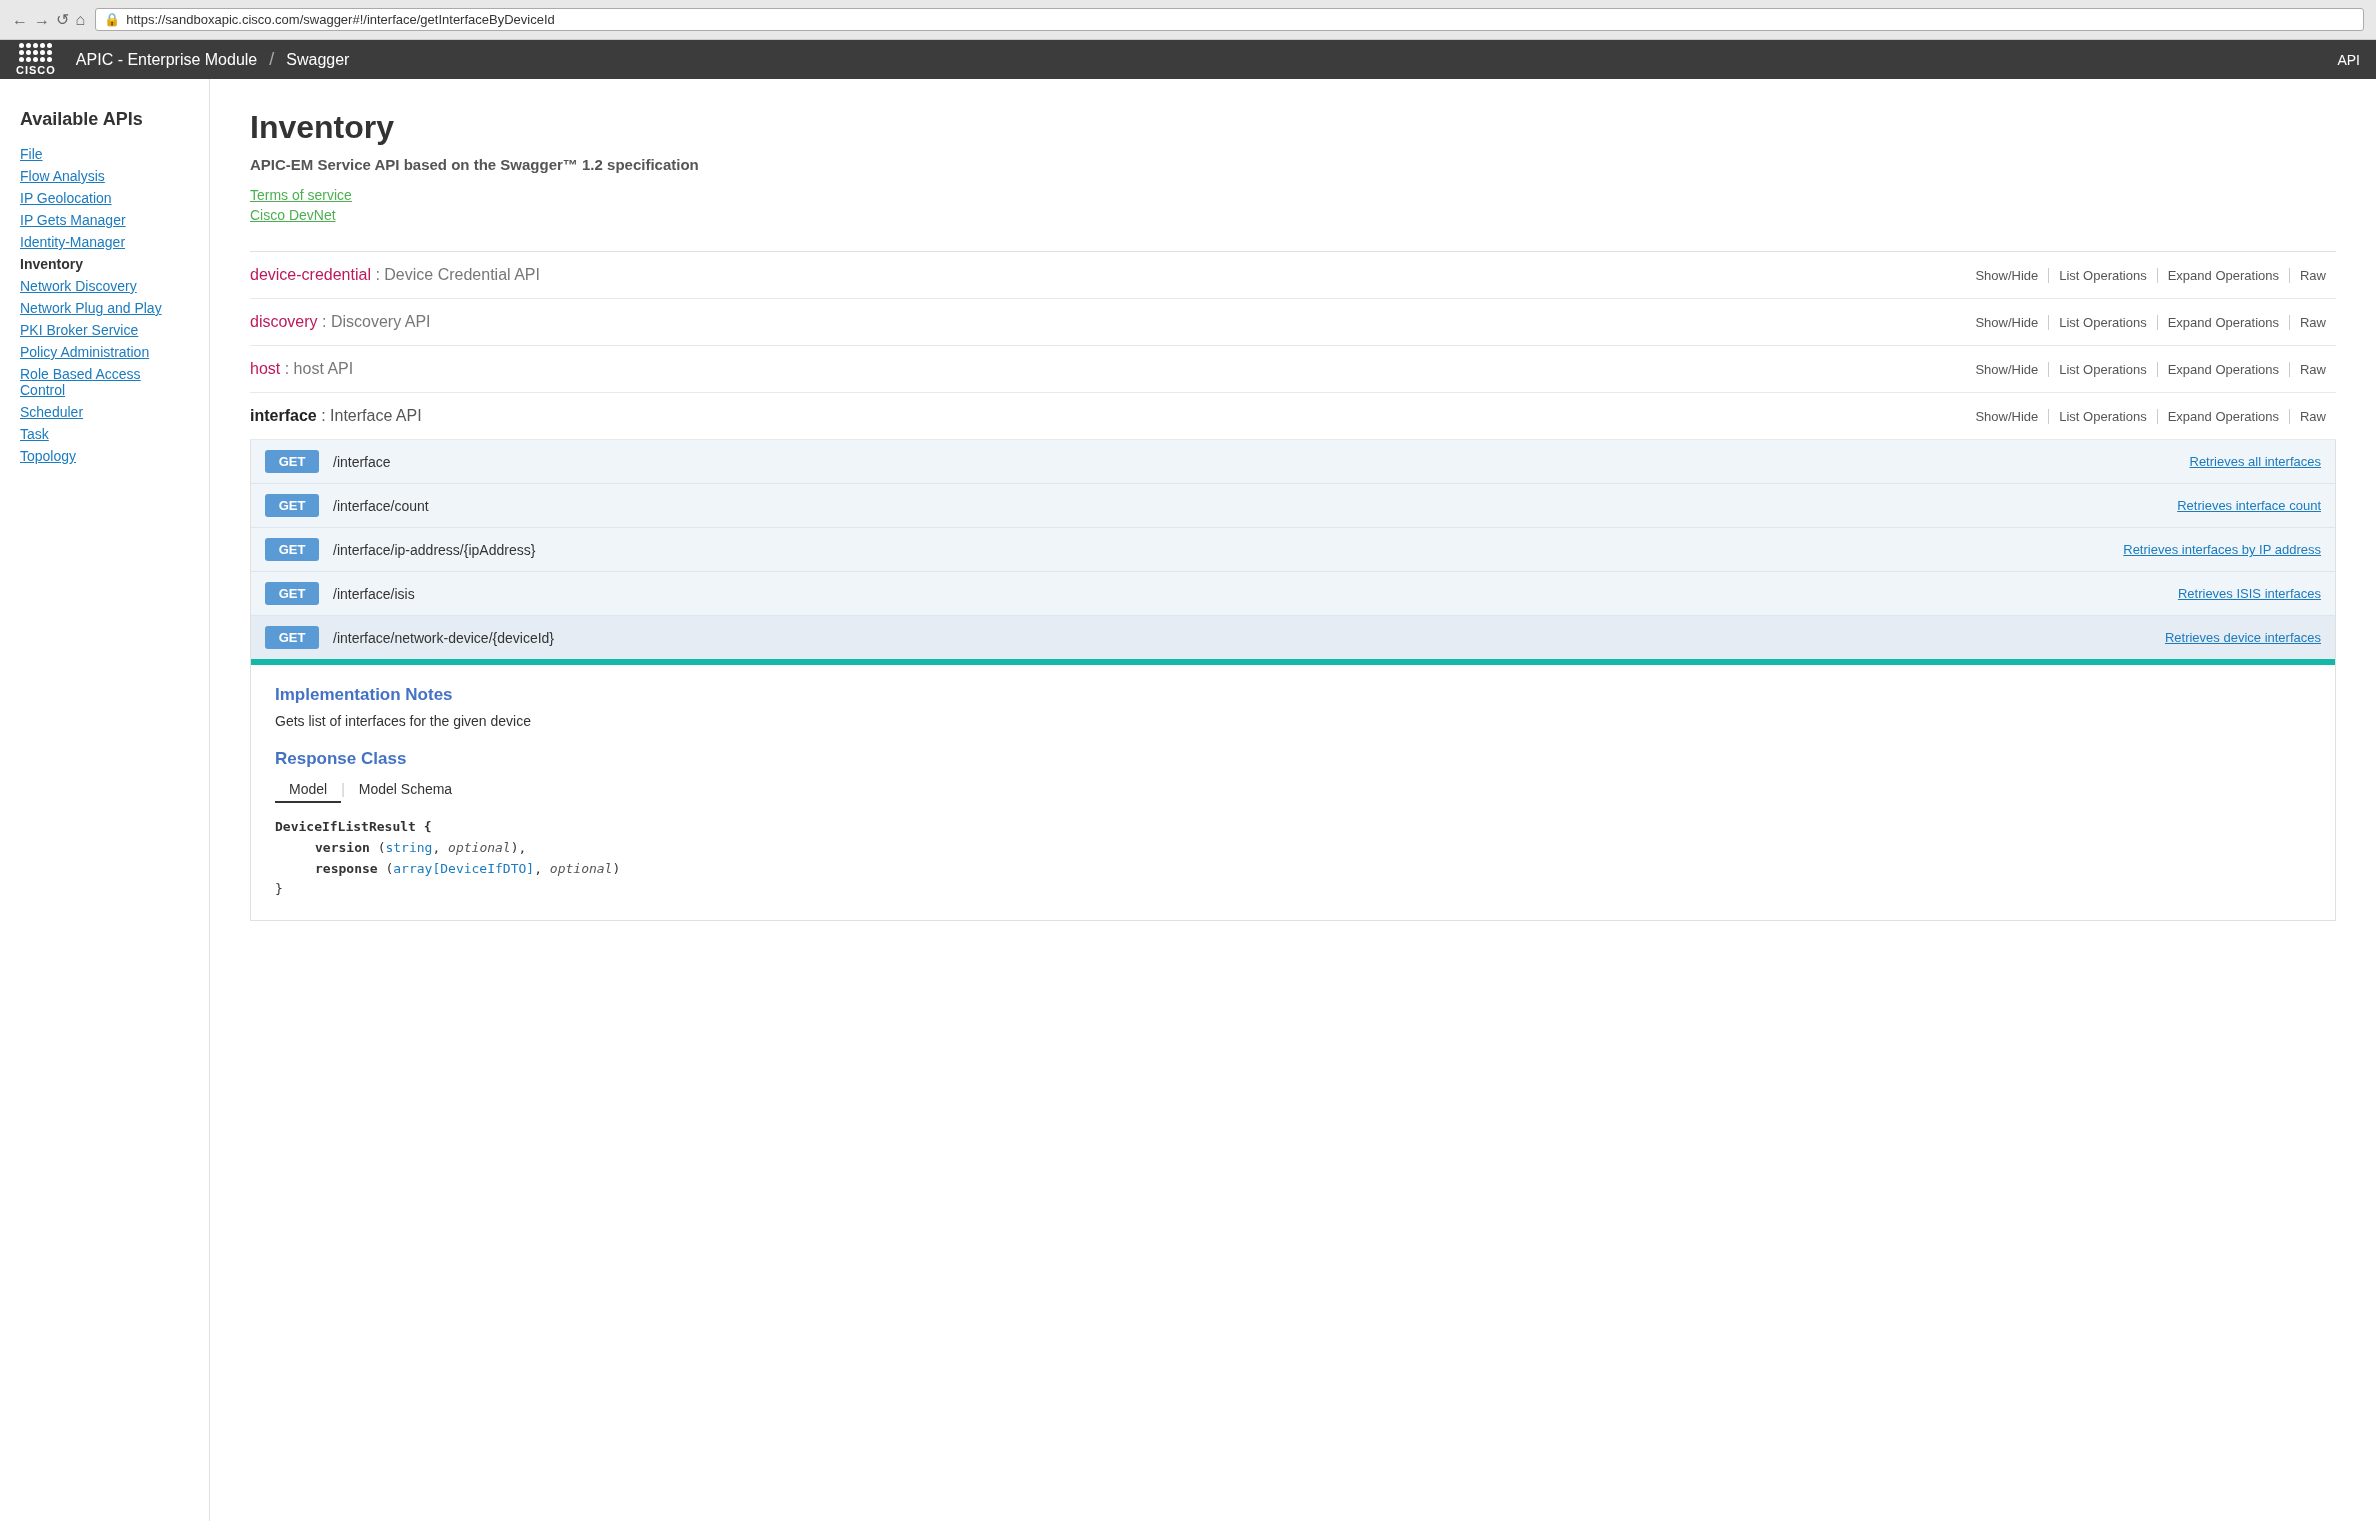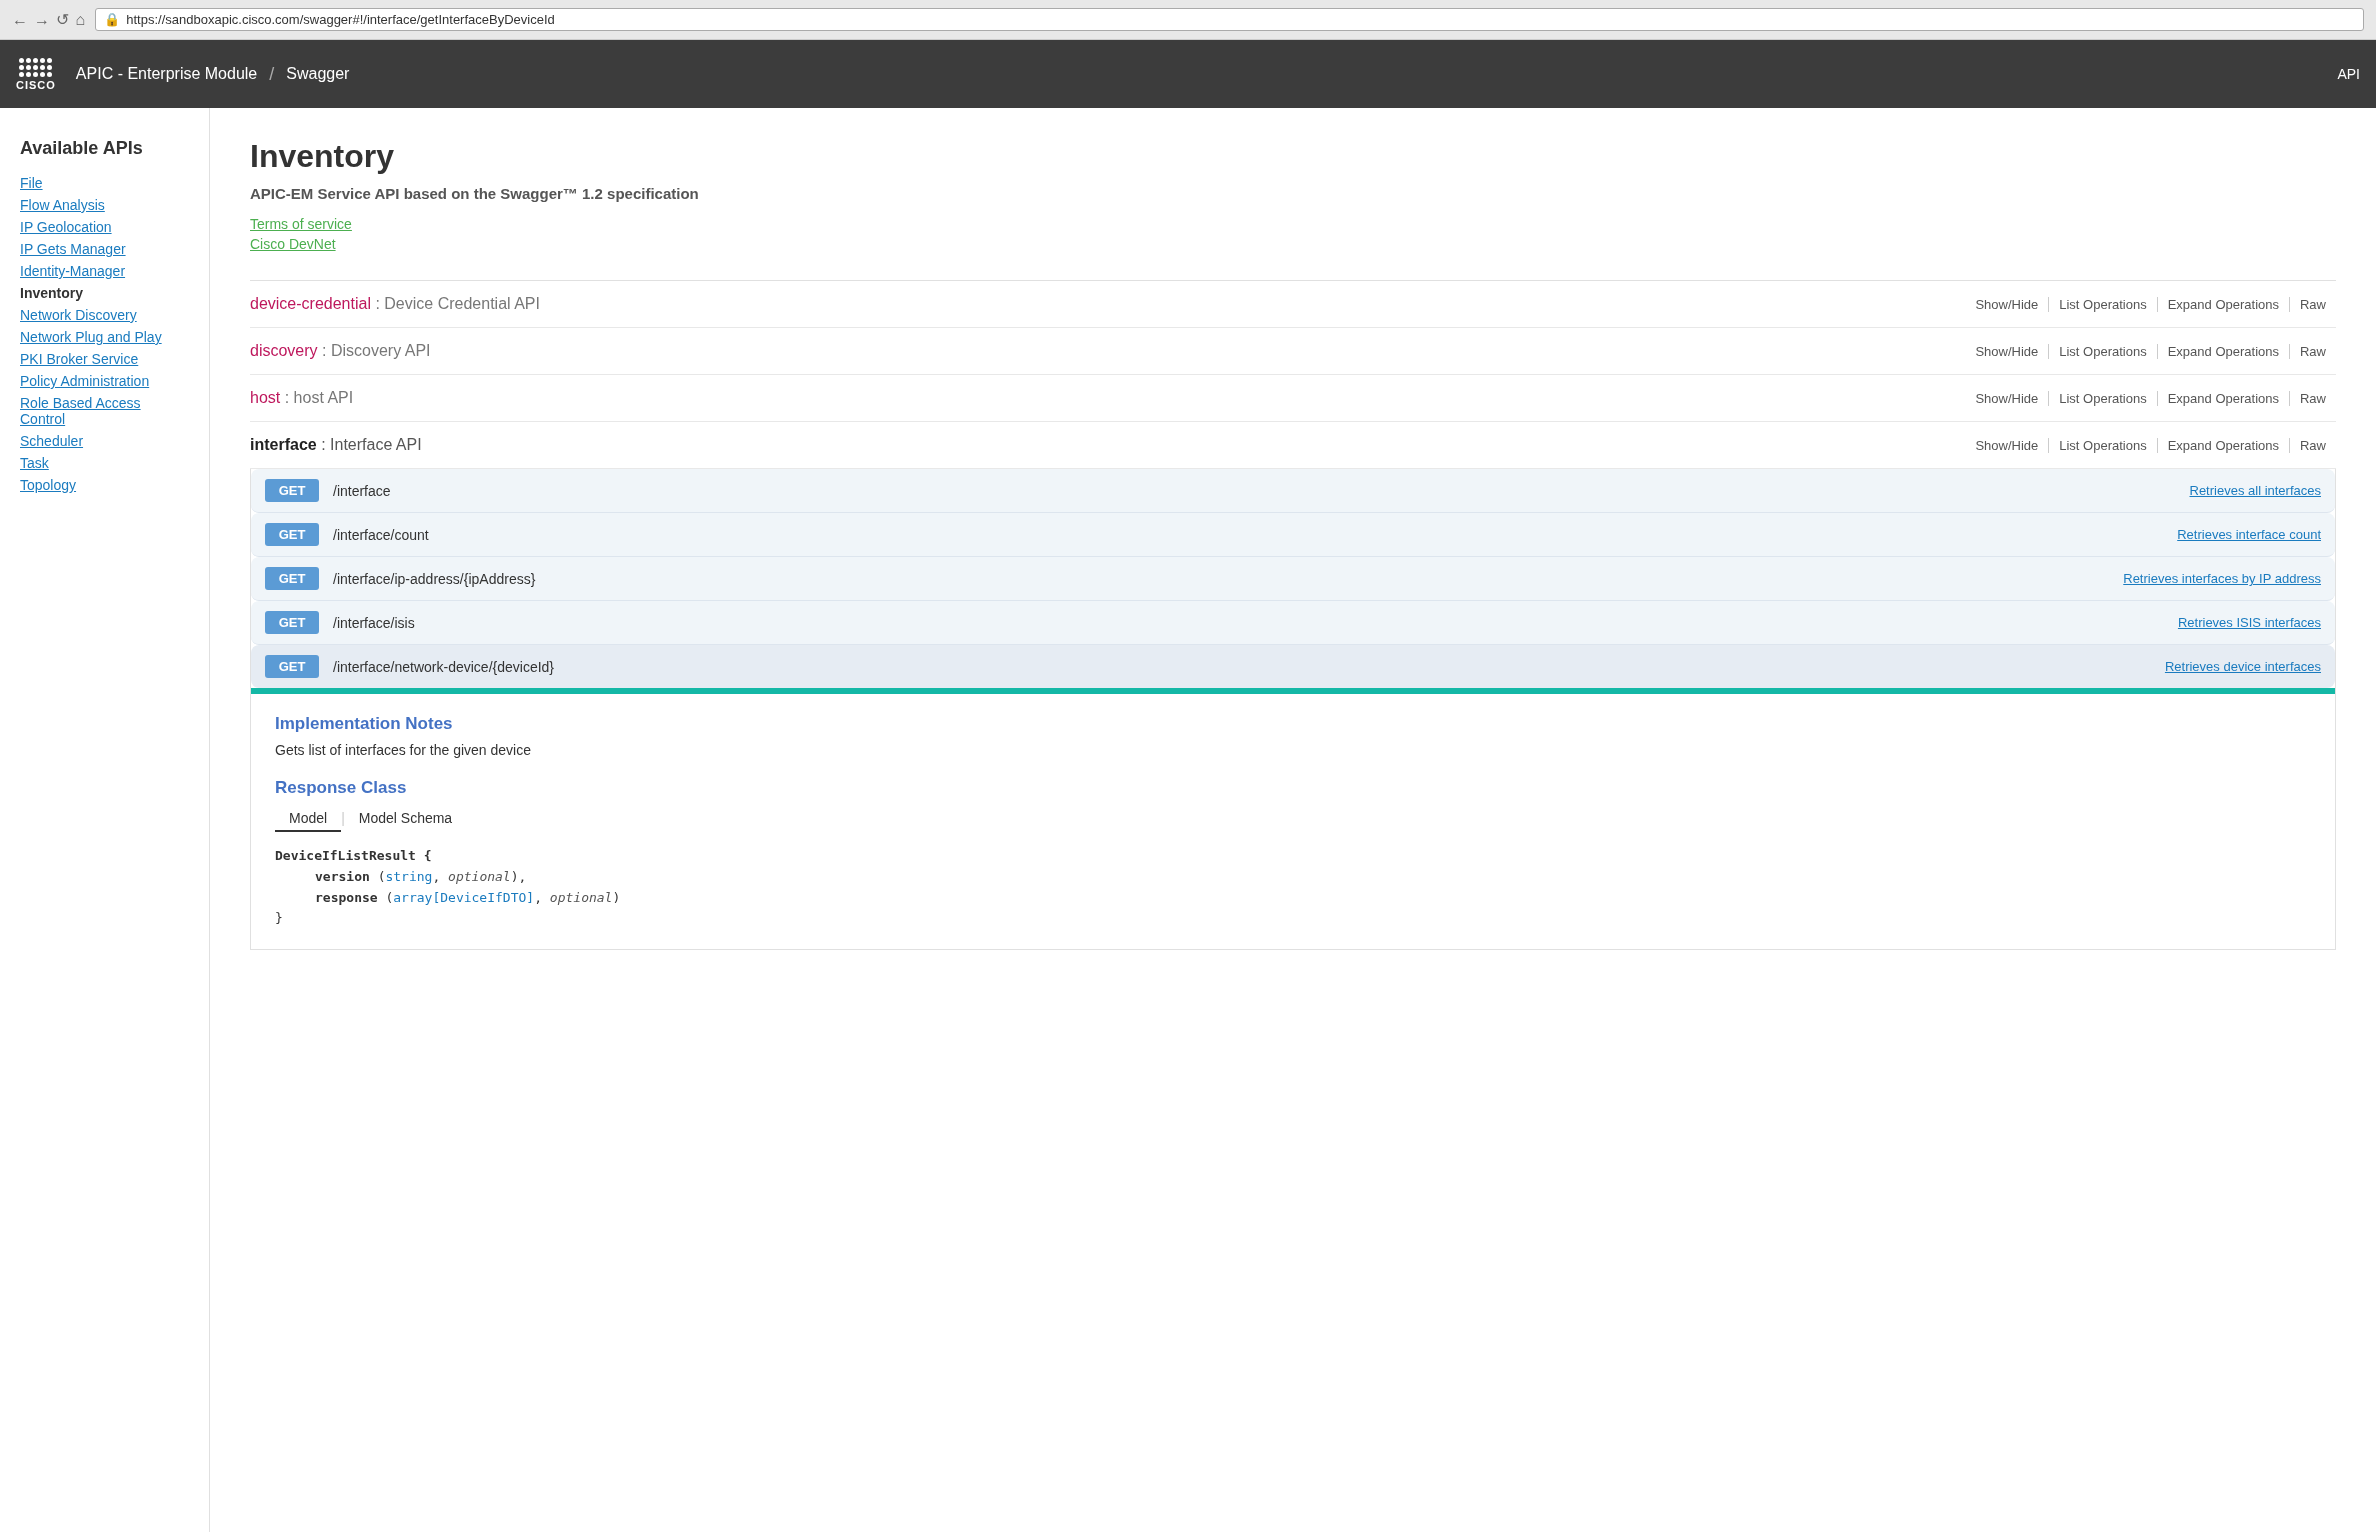--- a/index.html
+++ b/index.html
@@ -34,21 +34,21 @@
     }
     .browser-url-bar .lock-icon { color: #4caf50; font-size: 13px; }
     .browser-url-text { color: #333; }
 
     
     .top-nav {
       background: #3c3c3c;
       padding: 0 16px;
       display: flex;
       align-items: center;
-      height: 68px;
+      height: 39px;
       color: #fff;
     }
     .top-nav-logo {
       display: flex; align-items: center; gap: 10px; margin-right: 20px;
     }
     .cisco-logo {
       display: flex; flex-direction: column; align-items: center;
     }
     .cisco-dots {
       display: grid; grid-template-columns: repeat(5, 5px); gap: 2px; margin-bottom: 2px;
@@ -179,21 +179,20 @@
       border: 1px solid #e0e0e0;
       border-top: none;
     }
     .endpoint-row {
       display: flex;
       align-items: center;
       padding: 10px 14px;
       background: #f0f5f9;
       border-bottom: 1px solid #dde5ee;
       cursor: pointer;
-      border-radius: 8px;
     }
     .badge-get {
       background: #5b9bd5;
       color: #fff;
       font-size: 13px;
       font-weight: bold;
       padding: 4px 10px;
       border-radius: 3px;
       margin-right: 14px;
       min-width: 54px;

